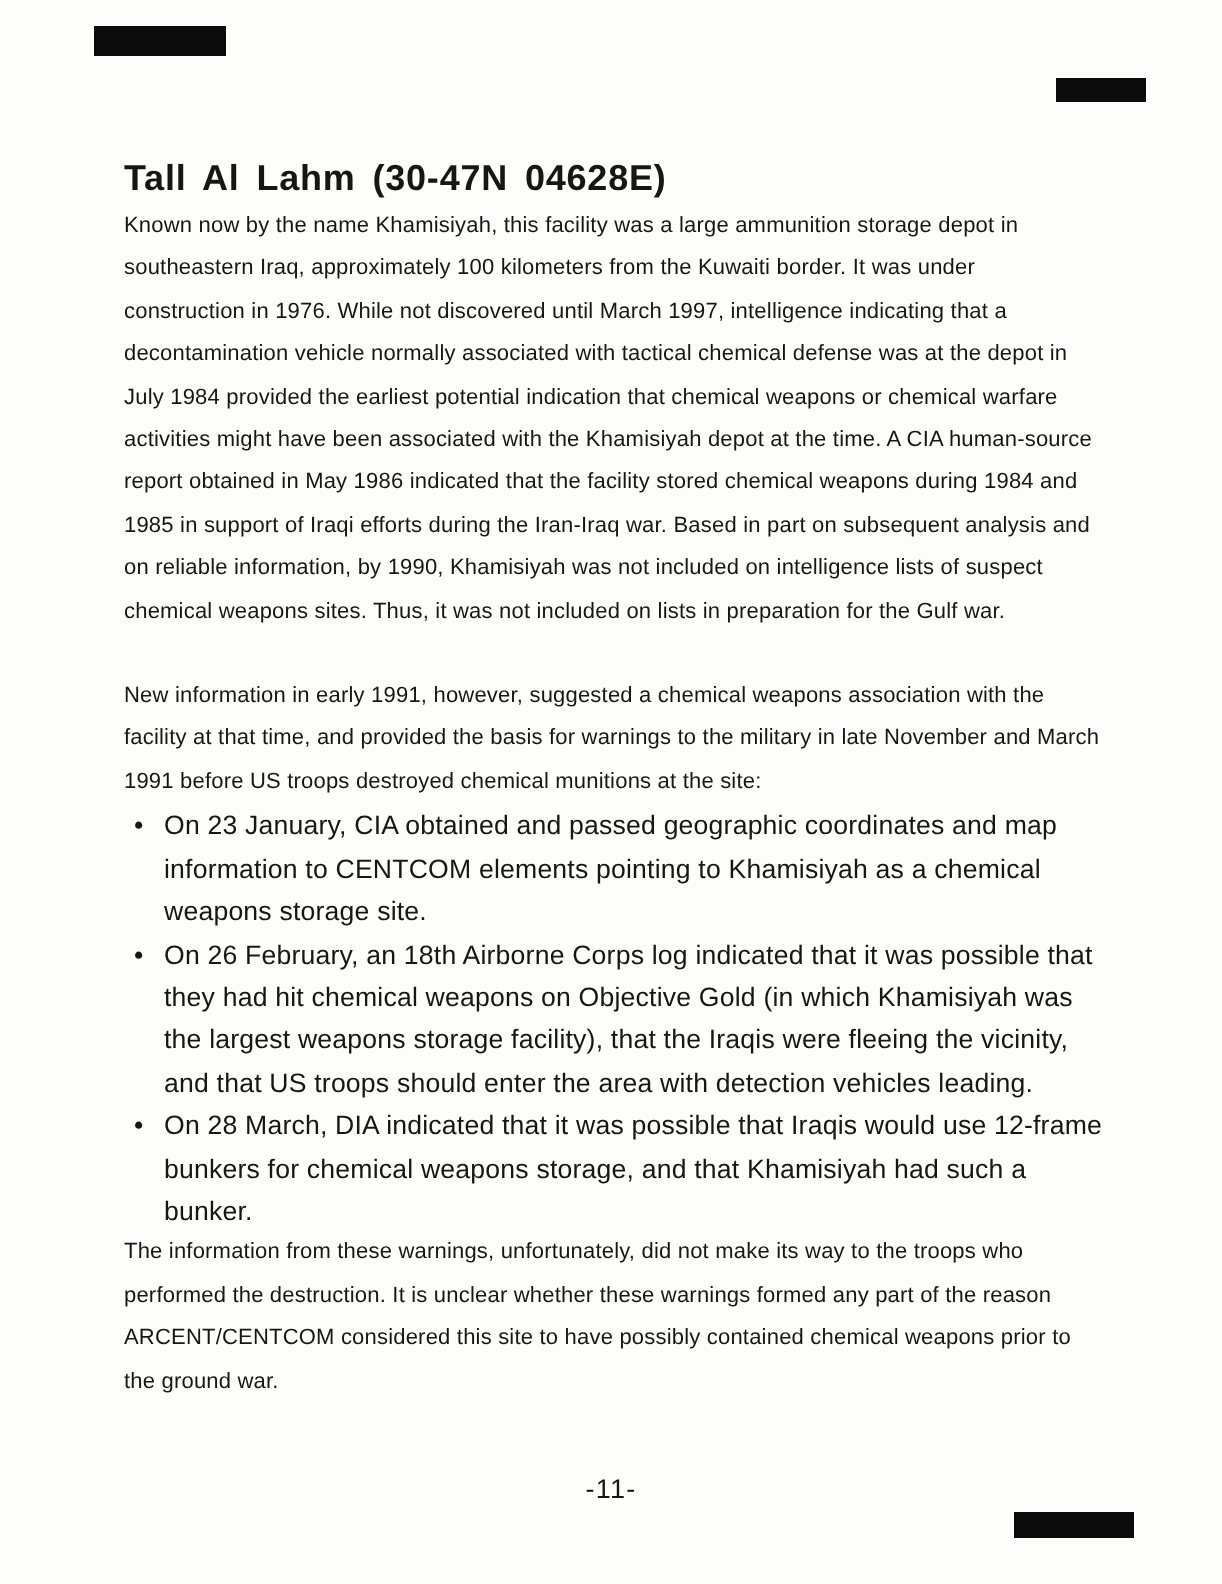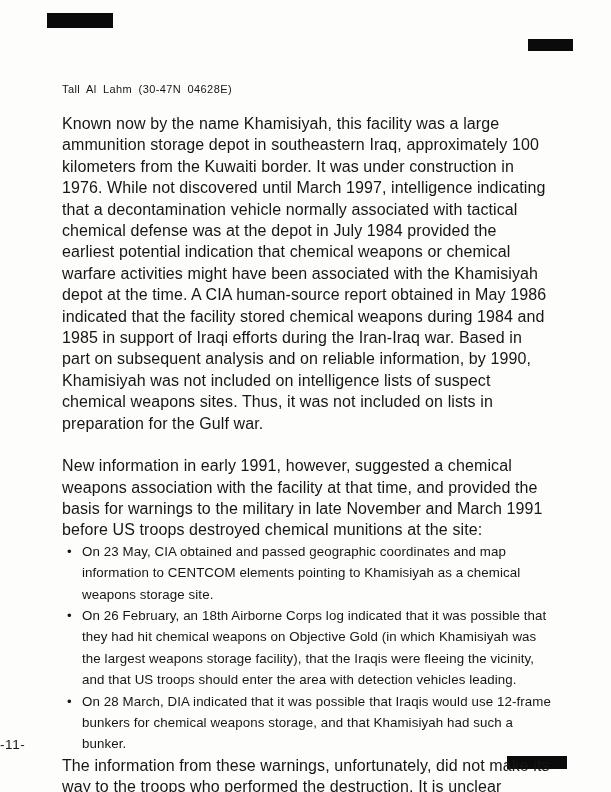--- a/index.html
+++ b/index.html
@@ -24,30 +24,30 @@
   .redaction-bottom-right { left: 507px; top: 756px; width: 60px; height: 13px; }
 
   .page {
     position: absolute;
     left: 62px;
     top: 79px;
     width: 489px;
   }
 
   .doc-heading {
-    font-size: 11px;
-    font-weight: 400;
+    font-size: 18px;
+    font-weight: 700;
     letter-spacing: 0.4px;
     word-spacing: 3px;
     line-height: 21px;
-    margin: 0 0 13px 0;
+    margin: 0 0 3px 0;
   }
 
   .body-text {
-    font-size: 16px;
+    font-size: 11px;
     line-height: 21.4px;
     letter-spacing: 0.1px;
     margin: 0;
     text-align: left;
   }
 
   .para-gap { height: 21px; }
 
   .bullet-list {
     margin: 0;
@@ -70,21 +70,21 @@
     font-size: 13.3px;
     line-height: 21.4px;
     letter-spacing: 0.1px;
   }
 
   .page-number {
     position: absolute;
     left: 0;
     right: 0;
     top: 737px;
-    text-align: left;
+    text-align: center;
     font-size: 13.5px;
     letter-spacing: 0.6px;
     color: #161616;
   }
 </style>
 </head>
 <body>
 
 <div class="redaction redaction-top-left"></div>
 <div class="redaction redaction-top-right"></div>
@@ -96,21 +96,21 @@
 
   <p class="body-text">Known now by the name Khamisiyah, this facility was a large ammunition storage depot in southeastern Iraq, approximately 100 kilometers from the Kuwaiti border.  It was under construction in 1976.  While not discovered until March 1997, intelligence indicating that a decontamination vehicle normally associated with tactical chemical defense was at the depot  in July 1984 provided the earliest potential indication that chemical weapons or chemical warfare activities might have been associated with the Khamisiyah depot at the time.  A CIA human-source report obtained in May 1986 indicated that the facility stored chemical weapons during 1984 and 1985 in support of Iraqi efforts during the Iran-Iraq war.  Based in part on subsequent analysis and on reliable information, by 1990, Khamisiyah was not included on intelligence lists of suspect chemical weapons sites.  Thus, it was not included on lists in preparation for the Gulf war.</p>
 
   <div class="para-gap"></div>
 
   <p class="body-text">New information in early 1991, however, suggested a chemical weapons association with the facility at that time, and provided the basis for warnings to the military in late November and March 1991 before US troops destroyed chemical munitions at the site:</p>
 
   <ul class="bullet-list">
     <li class="bullet-item">
       <span class="bullet-marker">•</span>
-      <span class="bullet-text">On 23 May, CIA obtained and passed geographic coordinates and map information to CENTCOM elements pointing to Khamisiyah as a chemical weapons storage site.</span>
+      <span class="bullet-text">On 23 January, CIA obtained and passed geographic coordinates and map information to CENTCOM elements pointing to Khamisiyah as a chemical weapons storage site.</span>
     </li>
     <li class="bullet-item">
       <span class="bullet-marker">•</span>
       <span class="bullet-text">On 26 February, an 18th Airborne Corps log indicated that it was possible that they had hit chemical weapons on Objective Gold (in which Khamisiyah was the largest weapons storage facility), that the Iraqis were fleeing the vicinity, and that US troops should enter the area with detection vehicles leading.</span>
     </li>
     <li class="bullet-item">
       <span class="bullet-marker">•</span>
       <span class="bullet-text">On 28 March, DIA indicated that it was possible that Iraqis would use 12-frame bunkers for chemical weapons storage, and that Khamisiyah had such a bunker.</span>
     </li>
   </ul>

